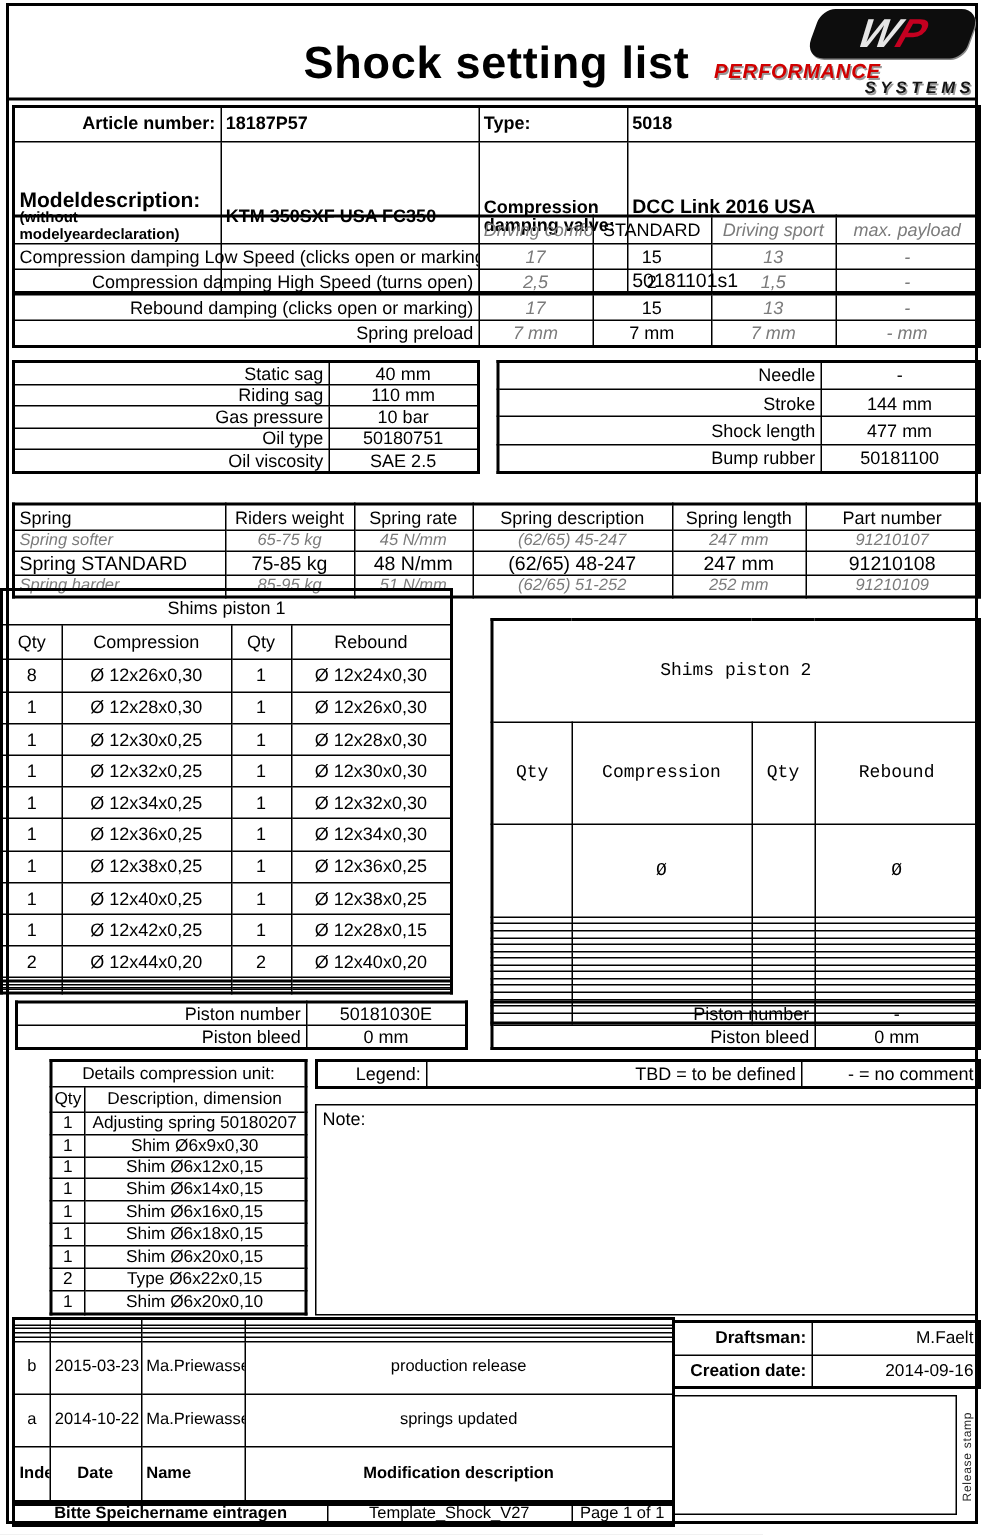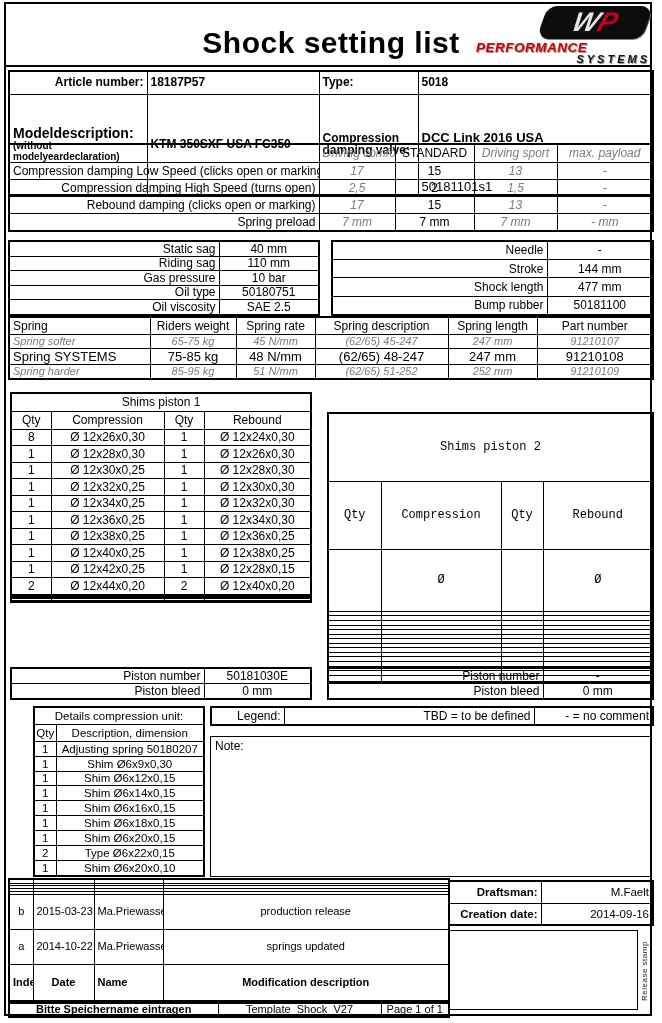--- a/index.html
+++ b/index.html
@@ -31,26 +31,26 @@
   .fs14 { font-size:14px; } .fs13 { font-size:13px;margin-top:36px; } .fs10 { font-size:10px; line-height:1.1; }
   .gi  { color:#7b7b7b; font-style:italic; font-size:11px; text-align:center; }
   .gih { color:#7b7b7b; font-style:italic; font-size:10.5px; text-align:center; }
   .stdh { font-size:13.5px; text-align:center; }
   .stdv { font-size:13px; text-align:center; }
 
   #article  { left:8px;  top:70px;  width:644px; height:66px; }
   #damping  { left:8px;  top:143px; width:644px; height:89px; }
   #setupL   { left:8px;  top:240px; width:310px; height:76px; }
   #setupR   { left:331px; top:240px; width:321px; height:76px; }
-  #spring   { left:8px;  top:316px; width:644px; height:64px; }
+  #spring   { left:8px;  top:335px; width:644px; height:64px; }
   #spring tbody[data-repeat] tr:nth-of-type(1) td, #spring tbody[data-repeat] tr:nth-of-type(3) td
             { color:#7b7b7b; font-style:italic; font-size:11px; }
   #spring tbody[data-repeat] tr:nth-of-type(2) td { font-size:13px; }
   #spring td { text-align:center; } #spring td:first-child { text-align:left; }
-  #shims1   { left:10px; top:392px; width:300px; height:211px; }
+  #shims1   { left:0; top:392px; width:300px; height:271px; }
   #shims2   { left:327px; top:412px; width:325px; height:271px;font-family:Liberation Mono, monospace; }
   .shims td { text-align:center; padding:0 2px; }
   #piston1  { left:10px; top:667px; width:300px; height:33px; }
   #piston2  { left:327px; top:667px; width:325px; height:33px; }
   .pistonbox td:last-child { text-align:center; }
   #details  { left:33px; top:706px; width:170px; height:171px; }
   #details td { text-align:center; font-size:11.5px; padding:0 1px; }
   #legend   { left:210px; top:706px; width:442px; height:20px; }
   #note     { position:absolute; left:210px; top:736px; width:442px; height:141px; border:1px solid #000; font-size:12px; padding:2px 4px; }
   #revision { left:8px; top:878px; width:440px; height:124px; }
@@ -260,21 +260,21 @@
         <tr>
           <td>Spring softer</td>
           <td>65-75 kg</td>
           <td>45 N/mm</td>
           <td>(62/65) 45-247</td>
           <td>247 mm</td>
           <td>91210107</td>
         </tr>
 
         <tr>
-          <td>Spring SYSTEMS</td>
+          <td>Spring STANDARD</td>
           <td>75-85 kg</td>
           <td>48 N/mm</td>
           <td>(62/65) 48-247</td>
           <td>247 mm</td>
           <td>91210108</td>
         </tr>
 
         <tr>
           <td>Spring harder</td>
           <td>85-95 kg</td>

